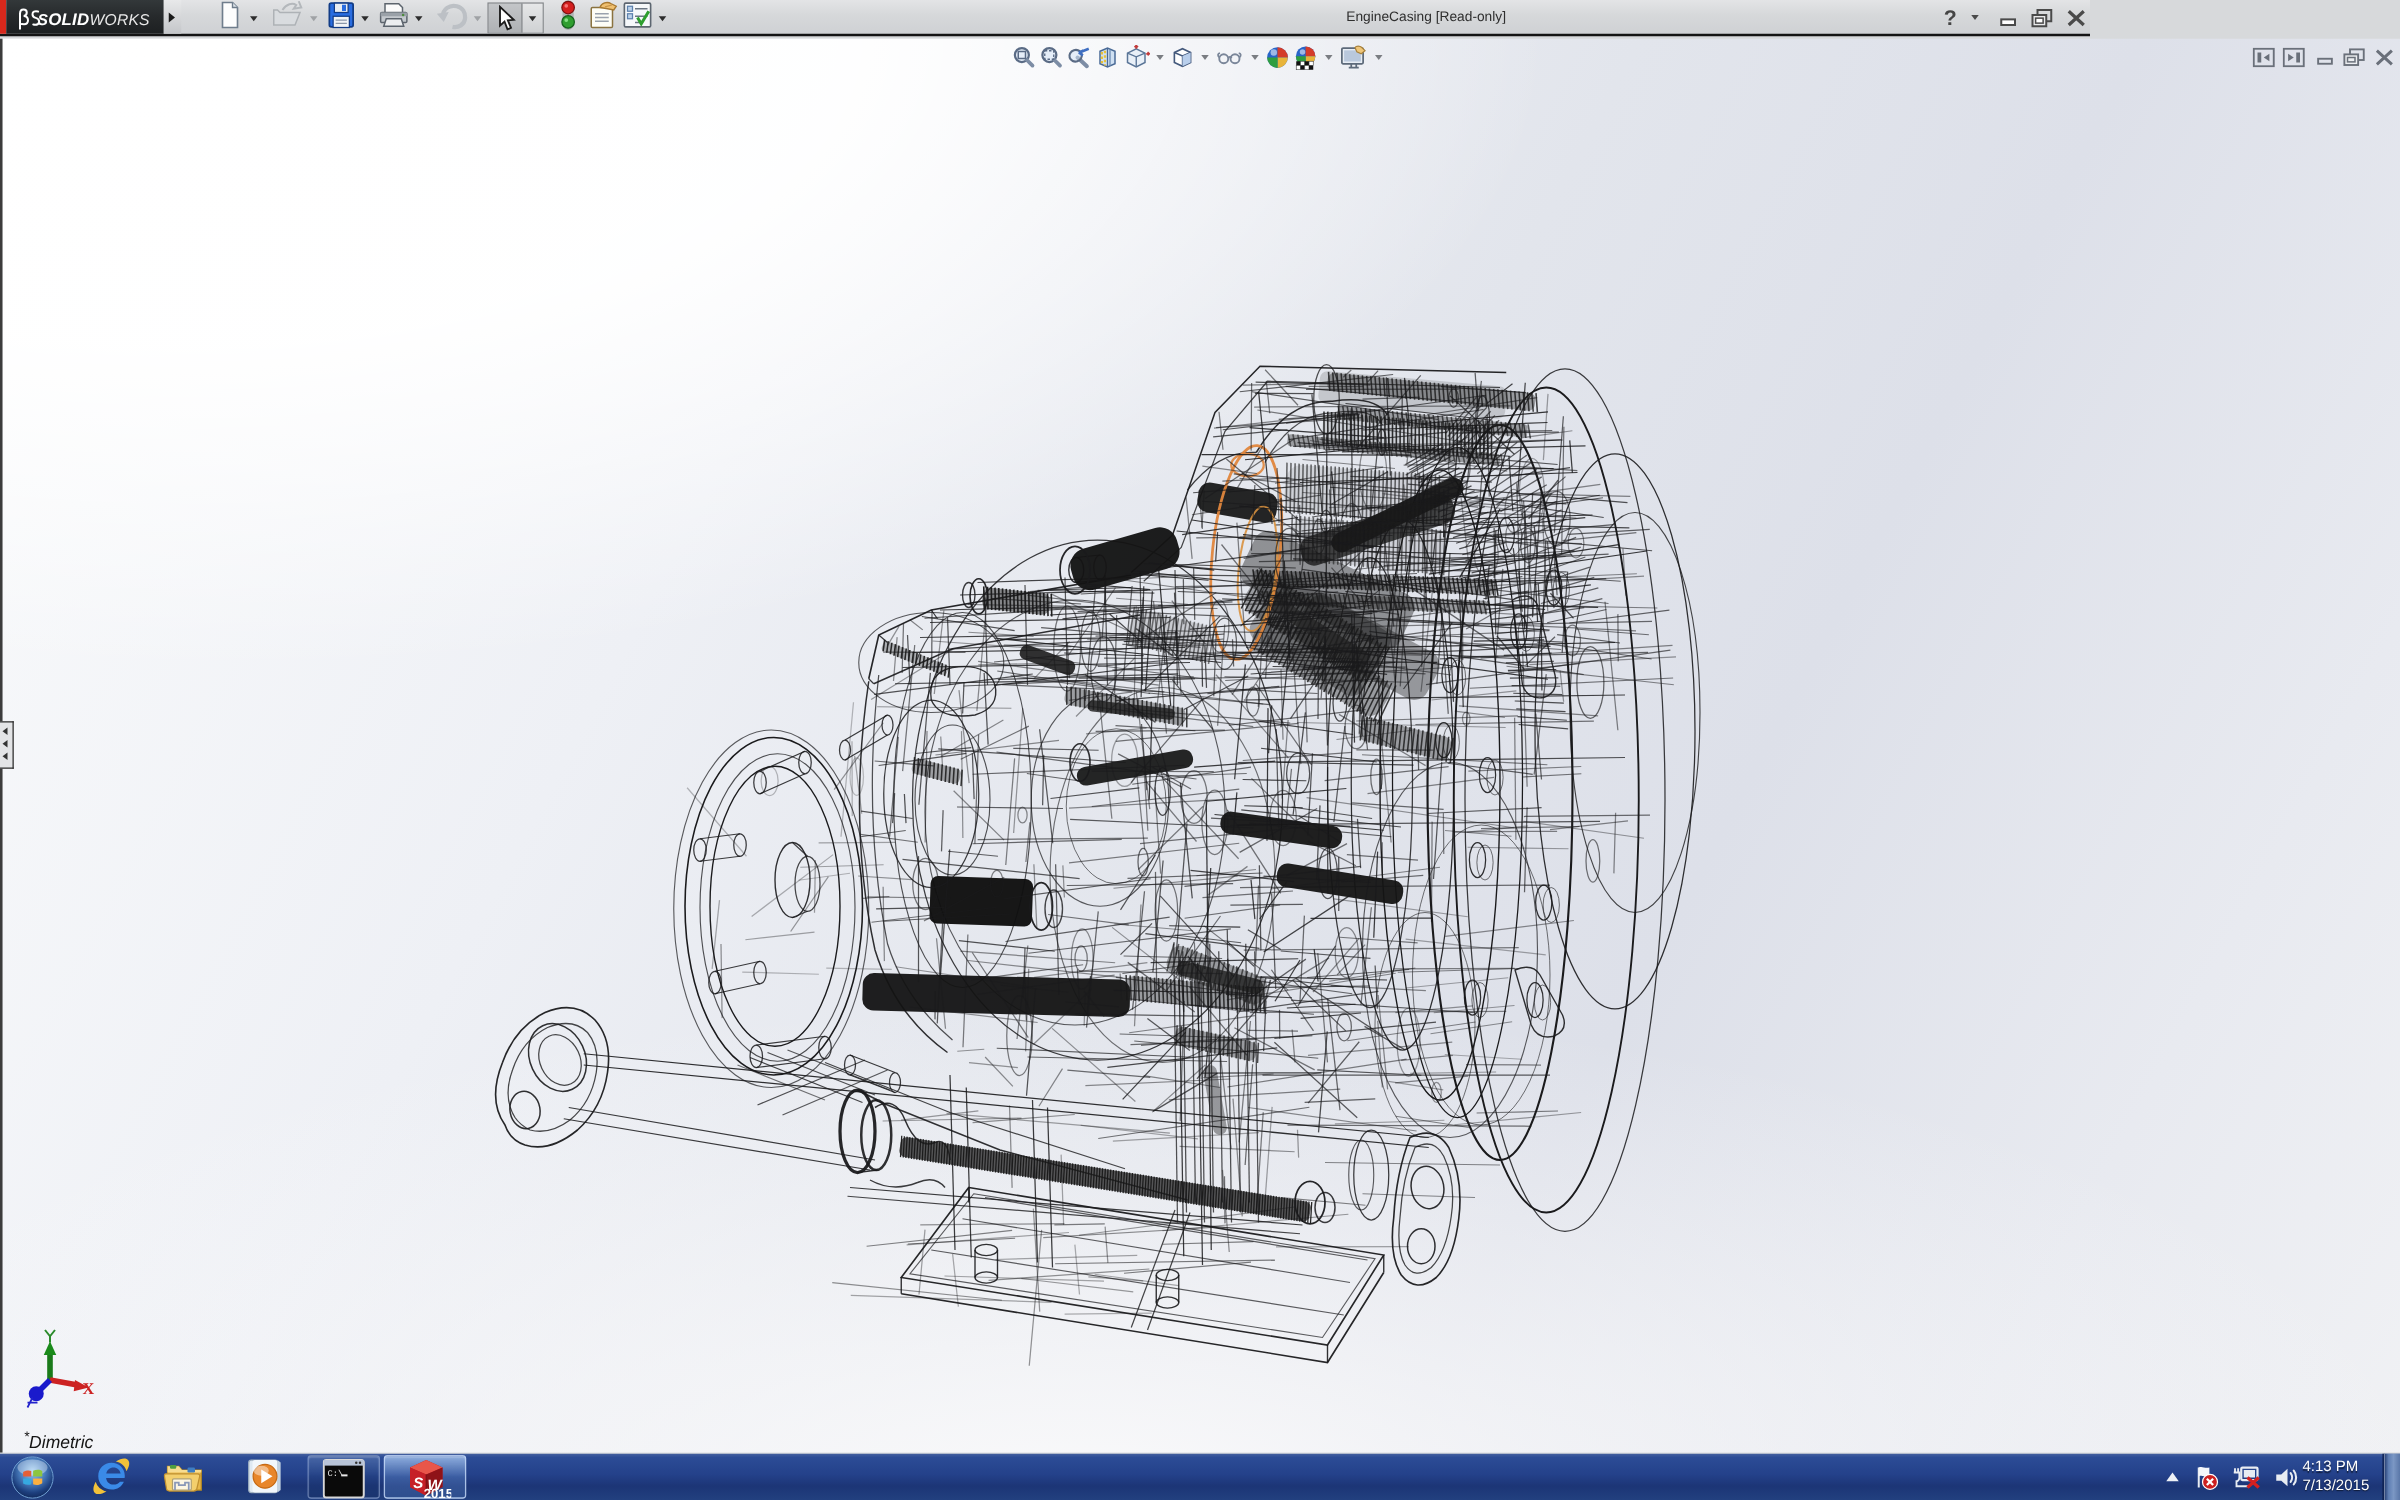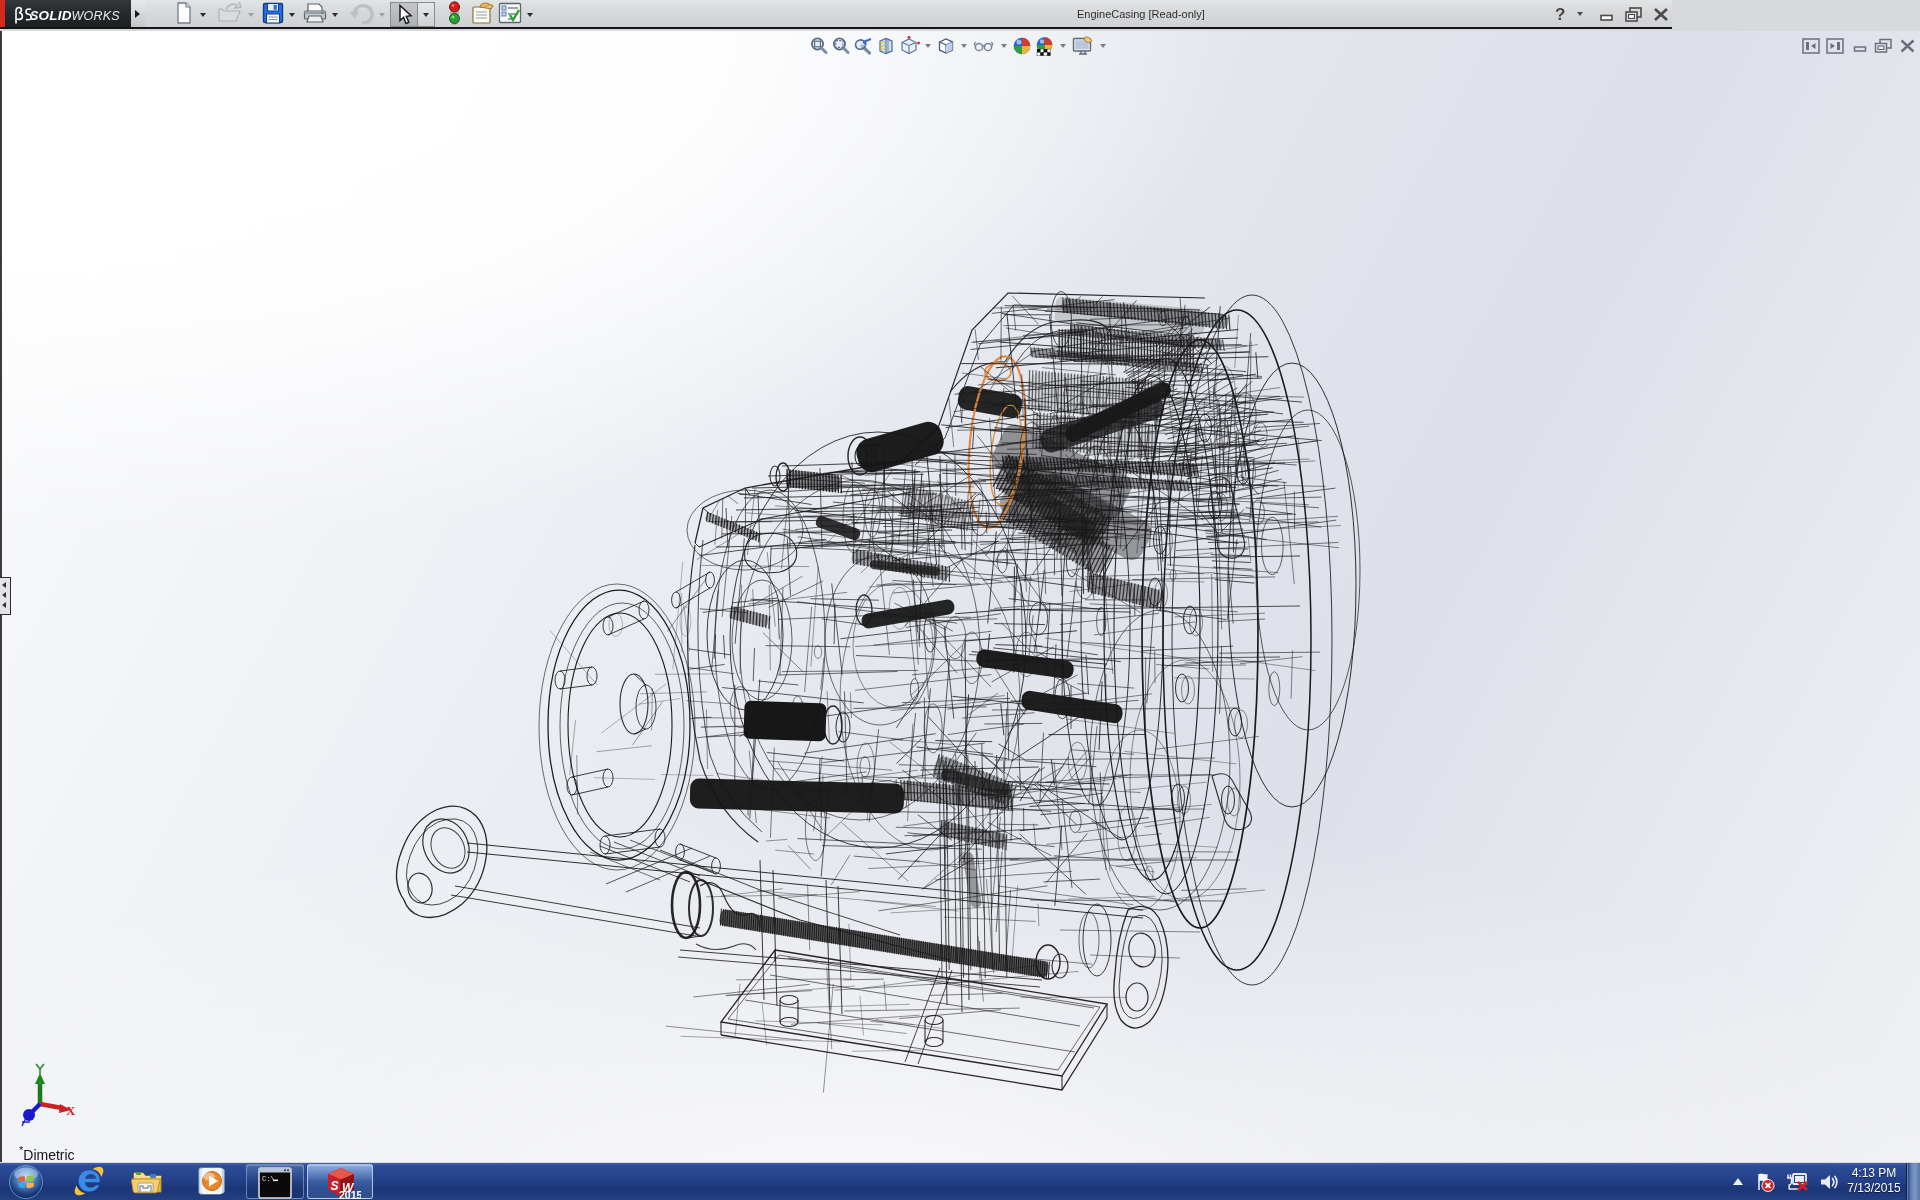--- a/index.html
+++ b/index.html
@@ -37,30 +37,30 @@
       radial-gradient(ellipse 1900px 700px at 45% 104%, rgba(250,250,251,1) 0%, rgba(250,250,251,0) 58%),
       linear-gradient(118deg, #fafbfc 0%, #eef0f5 30%, #e2e5ec 52%, #dde0e9 68%, #e8eaf0 86%, #f0f1f4 100%);
     border-left:2px solid #3c3c3c; }
   #wire { position:absolute; left:-2px; top:-31px; }
   #hud { position:absolute; left:806px; top:3px; height:24px; display:flex; align-items:center; }
   #hud svg { margin:0 1px; }
   .hdd { width:0; height:0; border-top:4px solid #7a7d82; border-left:3.5px solid transparent; border-right:3.5px solid transparent; margin:0 4px; }
   #mdibtns { position:absolute; right:4px; top:7px; display:flex; gap:6px; align-items:center; }
   #lefttab { position:absolute; left:-2px; top:546px; width:11px; height:38px; background:#e3e4e6; border:1px solid #2c2c2c; border-left:none; }
   .ltarr { width:0; height:0; border-right:4.5px solid #333; border-top:3.5px solid transparent; border-bottom:3.5px solid transparent; margin:4px 0 0 2px; }
-  #dimetric { position:absolute; left:17px; top:1113px; font-size:14px; color:#141414; }
+  #dimetric { position:absolute; left:17px; top:1113px; font-size:14px; color:#141414;font-style:italic; }
   #dimetric sup { font-size:11px; }
 
   
   #taskbar { position:absolute; left:0; top:1163px; width:1920px; height:37px;
     background:linear-gradient(to bottom,#44609f 0%,#2c4c96 8%,#24418a 45%,#1c3576 70%,#22407f 100%); }
   #taskbar .btn { position:absolute; top:1px; height:35px; border-radius:3px; }
   .appbtn { border:1px solid rgba(160,180,220,0.55); background:linear-gradient(to bottom,rgba(120,150,205,0.45),rgba(40,70,130,0.25) 50%,rgba(20,45,100,0.35)); box-shadow:inset 0 1px 1px rgba(255,255,255,0.25); }
   #tray { position:absolute; right:80px; top:0; height:37px; display:flex; align-items:center; gap:9px; }
-  #clock { position:absolute; right:14px; top:3px; width:64px; text-align:center; color:#fff; font-size:12px; line-height:15px; text-shadow:0 1px 1px rgba(0,0,0,0.6); }
+  #clock { position:absolute; right:14px; top:3px; width:64px; color:#fff; font-size:12px; line-height:15px; text-shadow:0 1px 1px rgba(0,0,0,0.6); }
   #showdesk { position:absolute; right:0; top:0; width:14px; height:37px; background:linear-gradient(to right,#1d3468,#5f7fb4 30%,#7b97c4 60%,#5a77a8); border-left:1px solid #0b1c49; box-shadow:inset 1px 0 0 rgba(255,255,255,0.35); }
 </style>
 </head>
 <body>
 <div id="screen">
 
   <div id="viewport">
     <svg id="wire" width="1920" height="1200" viewBox="0 0 1920 1200">
       <ellipse cx="1200.0" cy="634.0" rx="58.0" ry="294.0" transform="rotate(0 1200.0 634.0)" fill="none" stroke="#1a1a1c" stroke-width="1.7" opacity="1.00"></ellipse>
 <ellipse cx="1237.0" cy="640.0" rx="74.0" ry="330.0" transform="rotate(0 1237.0 640.0)" fill="none" stroke="#1a1a1c" stroke-width="1.5" opacity="1.00"></ellipse>

